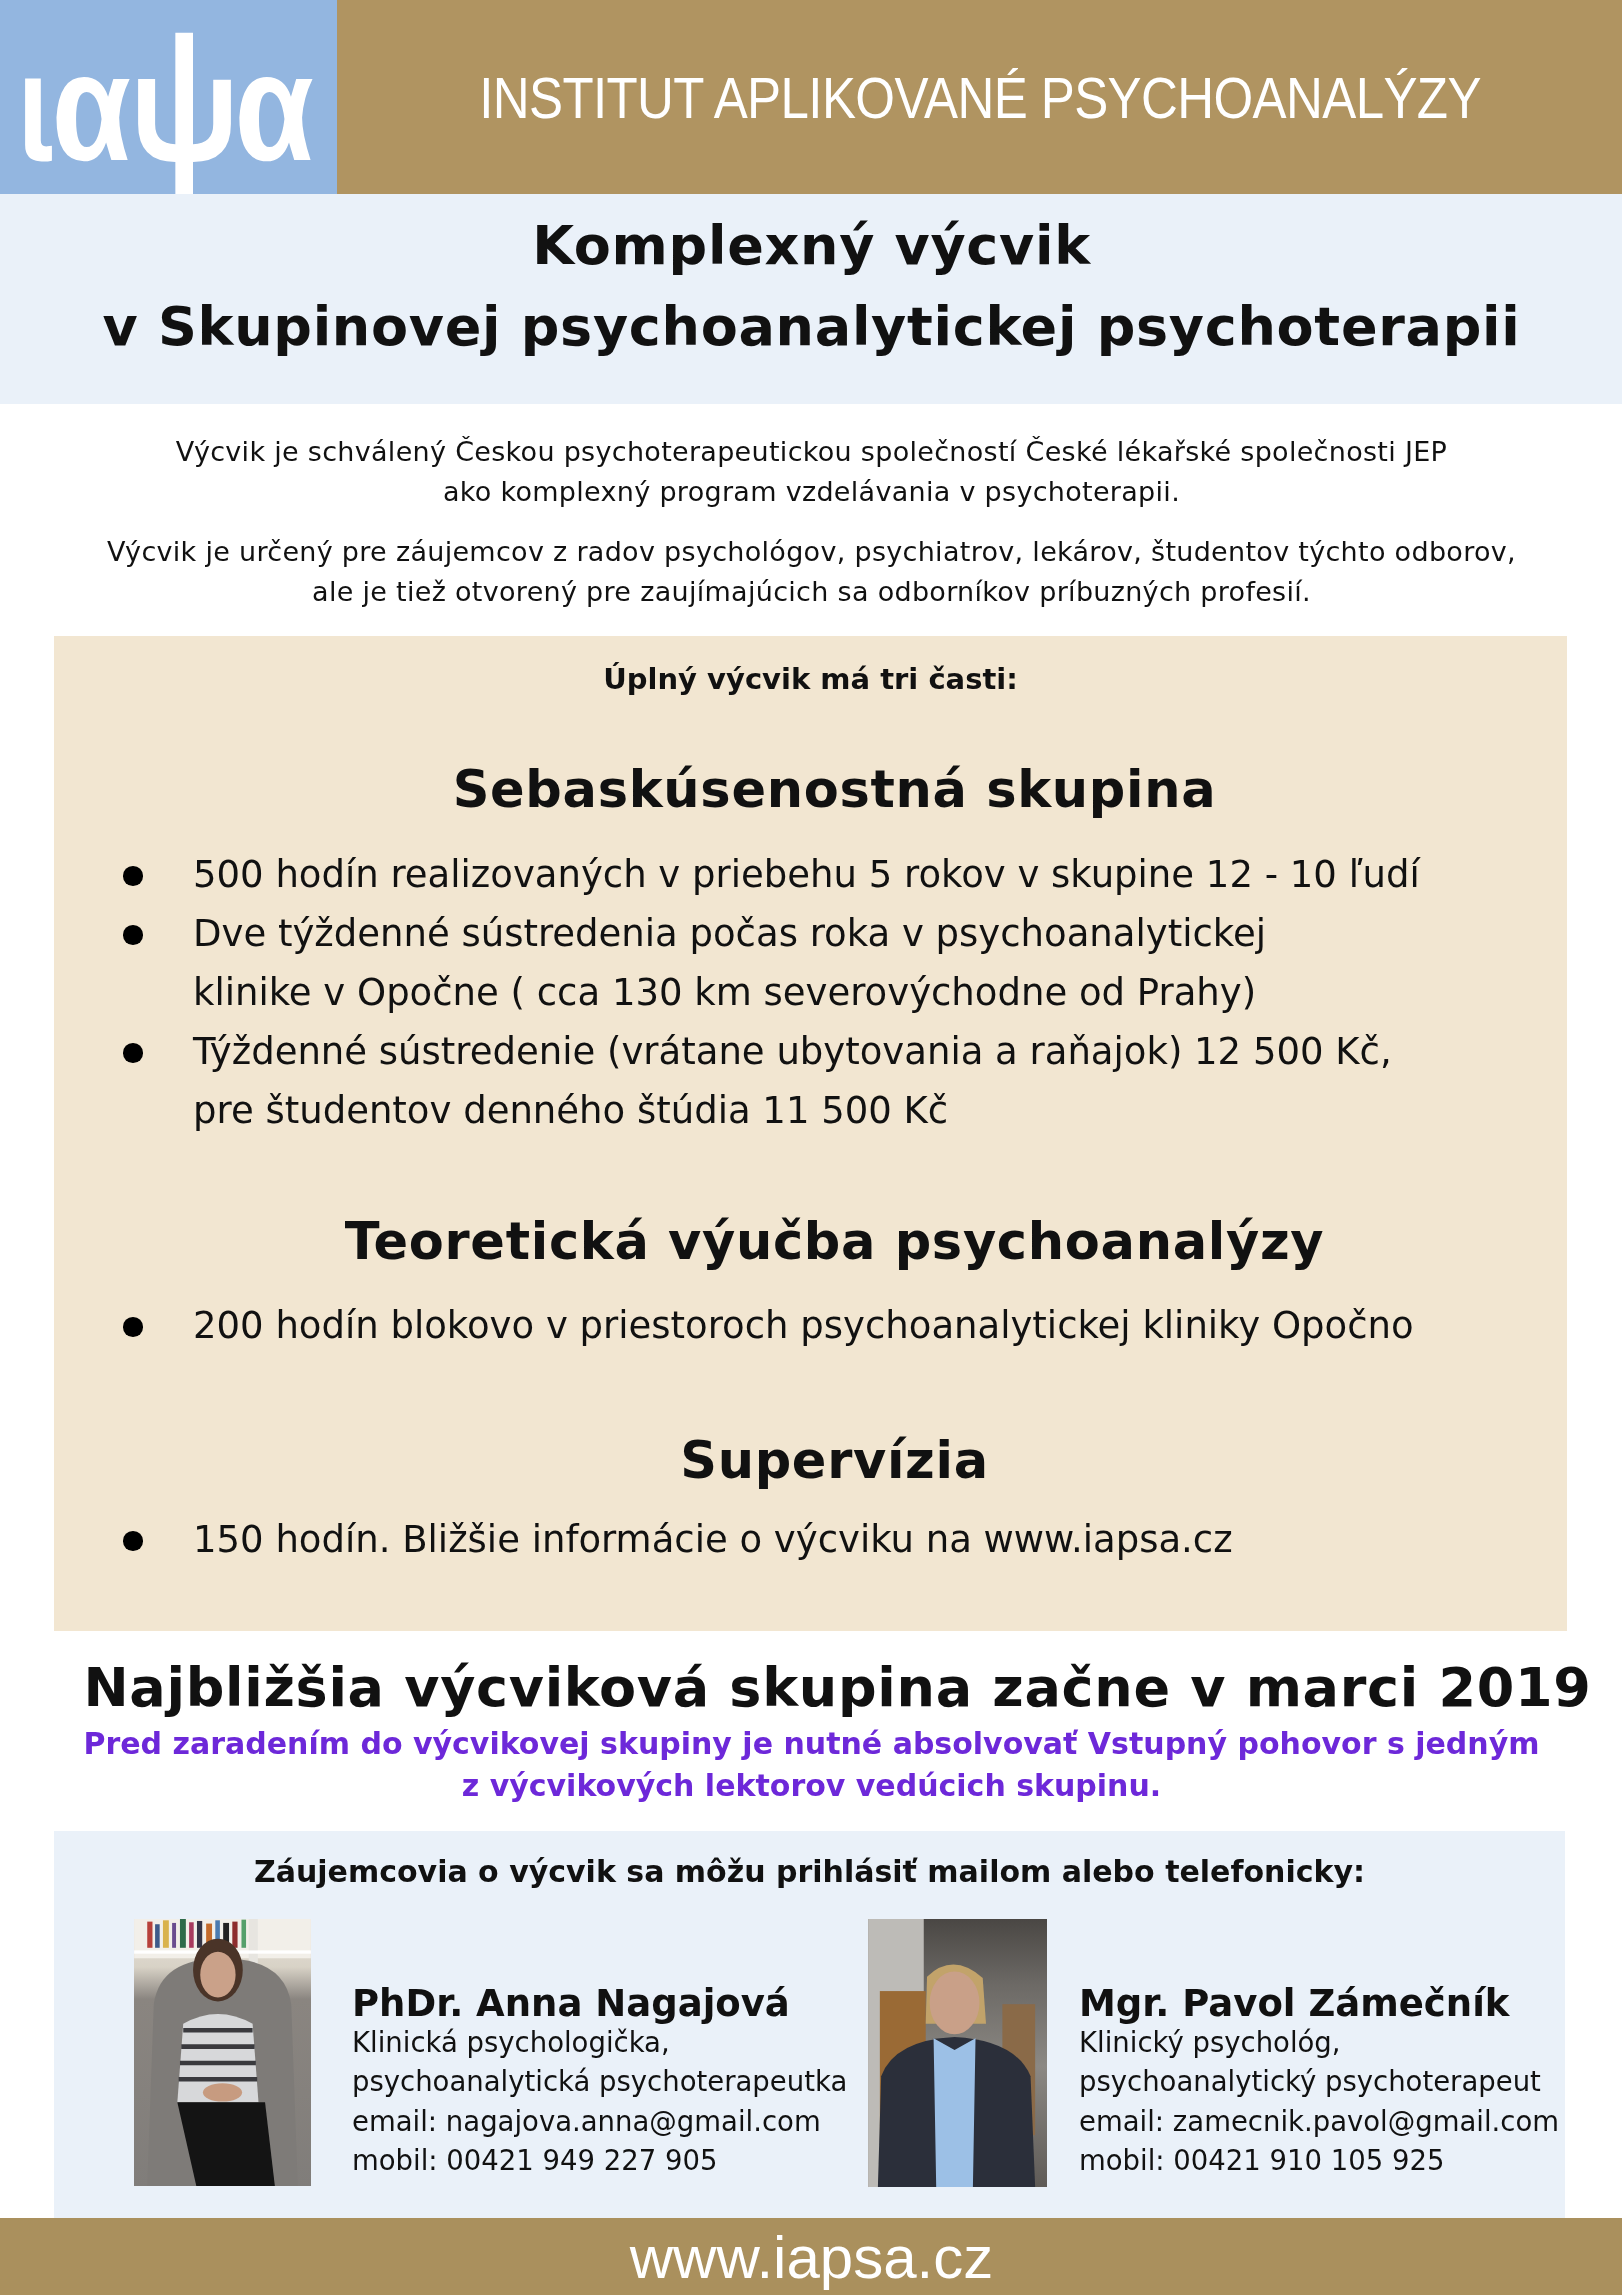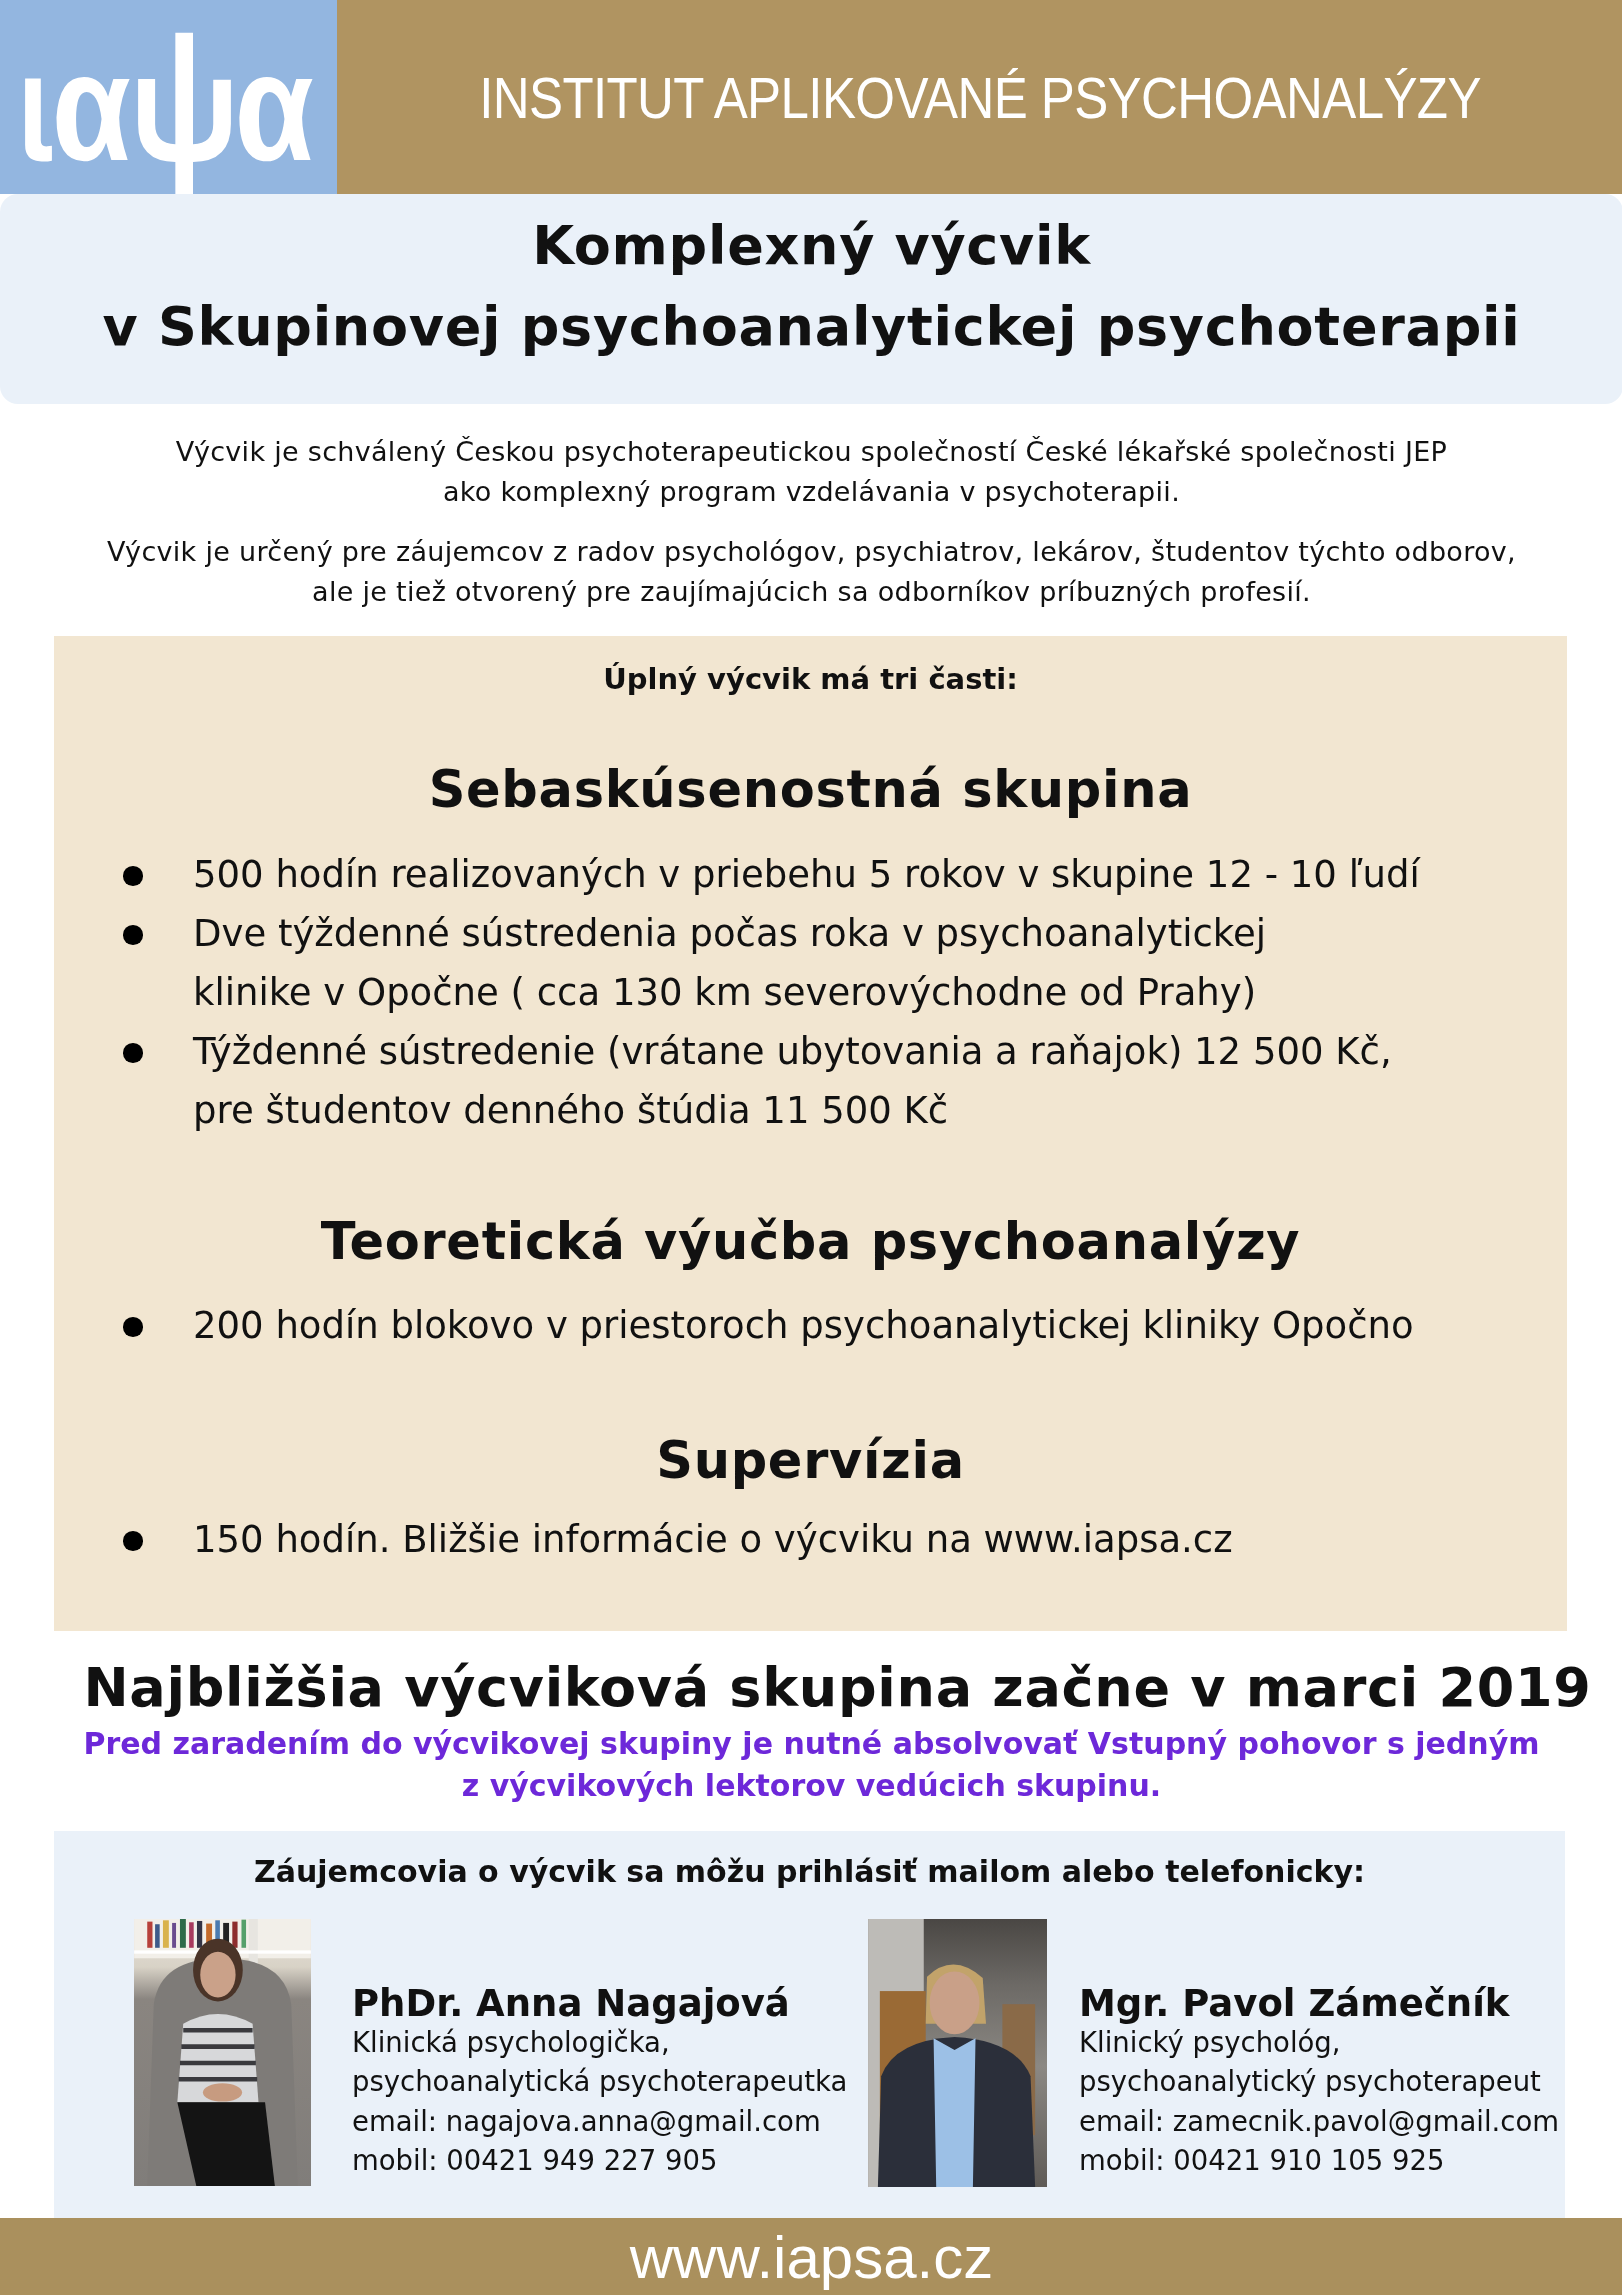--- a/index.html
+++ b/index.html
@@ -6,28 +6,28 @@
   body { width:1623px; height:2295px; position:relative; background:#ffffff; overflow:hidden;
          font-family:"DejaVu Sans", sans-serif; color:#111; }
   .abs { position:absolute; }
   
   #header { left:0; top:0; width:1623px; height:194px; background:#B09461; }
   #logo { left:0; top:0; width:337px; height:194px; background:#93B6E0; }
   #logo svg { position:absolute; left:0; top:0; }
   #inst-name { left:337px; top:0; width:1286px; height:194px; display:flex; align-items:center; justify-content:center;
                color:#fff; font-family:"Liberation Sans", sans-serif; font-size:58px; letter-spacing:-0.7px; transform:scaleX(0.88); transform-origin:center; }
   
-  #title-band { left:0; top:194px; width:1623px; height:210px; background:#EAF1F9;border-radius:18px; }
+  #title-band { left:0; top:194px; width:1623px; height:210px; background:#EAF1F9; }
   .title-line { position:absolute; left:0; width:1623px; text-align:center; font-weight:bold; font-size:54px; letter-spacing:0.7px; }
   
   .intro { position:absolute; left:0; width:1623px; text-align:center; font-size:27px; letter-spacing:0.3px; }
   
   #parts-box { left:54px; top:636px; width:1513px; height:995px; background:#F2E6D1; }
   .parts-intro { position:absolute; left:0; width:1513px; text-align:center; font-weight:bold; font-size:29px; }
-  .sec-h { position:absolute; left:0; width:1513px; text-align:center; font-weight:bold; font-size:51px; letter-spacing:0.7px; }
+  .sec-h { position:absolute; left:0; width:1513px; text-align:center; font-weight:bold; font-size:51px; letter-spacing:0.7px;padding-left:24px; }
   .bullet { position:absolute; left:69px; width:1413px; font-size:37px; line-height:59px; }
   .bullet .dot { position:absolute; left:0; top:21px; width:19.6px; height:19.6px; border-radius:50%; background:#000; }
   .bullet .txt { position:absolute; left:70px; top:0; white-space:nowrap; }
   
   #announce { left:0; top:1656px; width:1623px; text-align:center; font-weight:bold; font-size:54px; letter-spacing:0.7px;padding-left:26px; }
   .note { position:absolute; left:0; width:1623px; text-align:center; font-weight:bold; font-size:30px; color:#6d28d9; }
   
   #contact-box { left:54px; top:1831px; width:1511px; height:387px; background:#EAF1F9; }
   #contact-intro { position:absolute; left:0; top:23px; width:1511px; text-align:center; font-weight:bold; font-size:30px; }
   .person-photo { position:absolute; overflow:hidden; }

